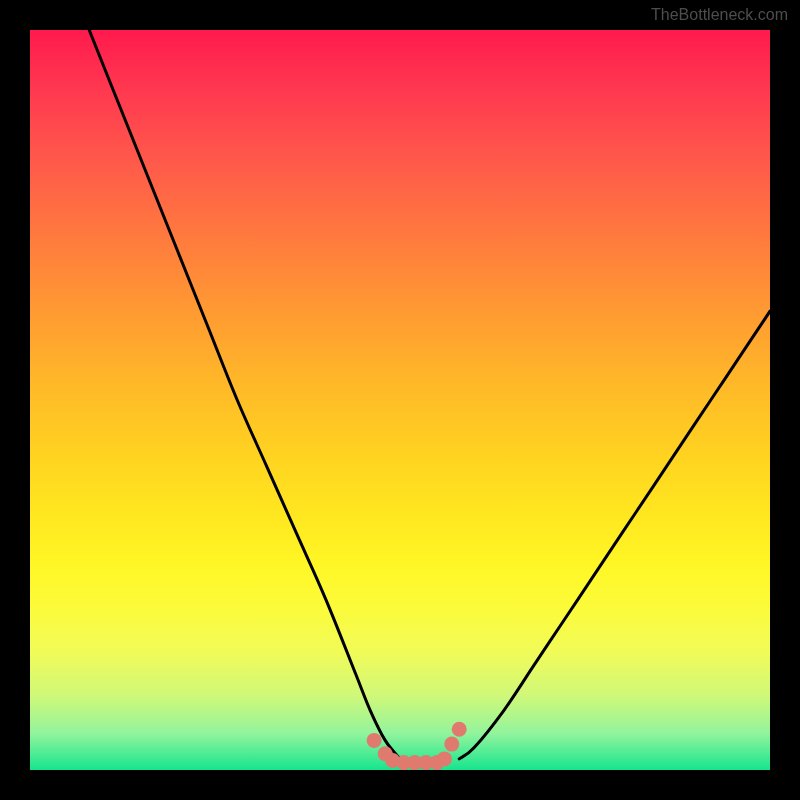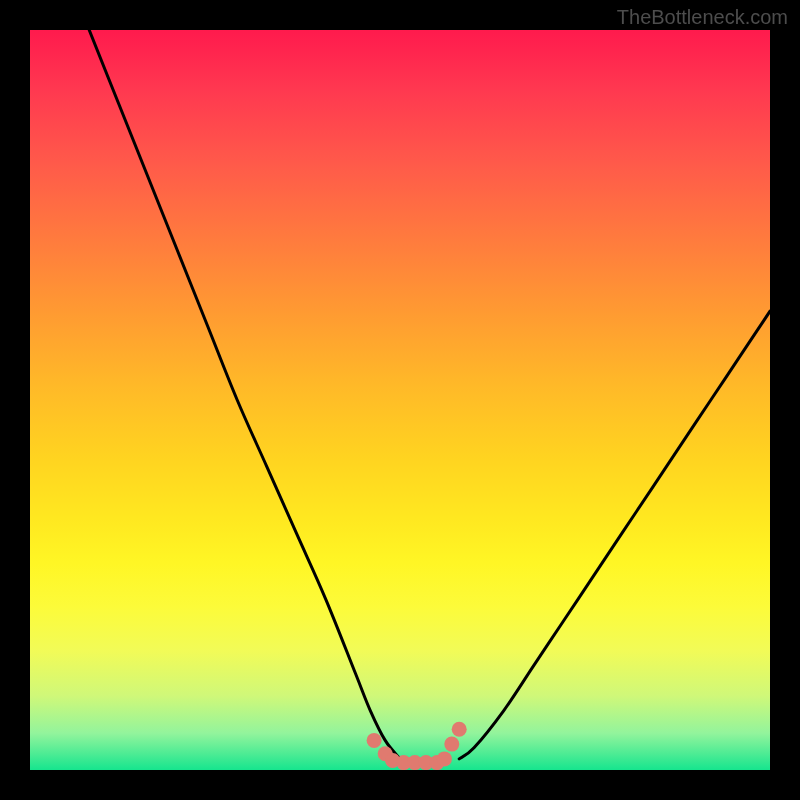--- a/index.html
+++ b/index.html
@@ -46,21 +46,21 @@
     position: absolute;
     inset: 0;
     width: 100%;
     height: 100%;
   }
   .watermark {
     position: absolute;
     top: 6px;
     right: 12px;
     color: #4d4d4d;
-    font-size: 20px;
+    font-size: 16px;
     font-weight: 400;
     user-select: none;
   }
 </style>
 </head>
 <body>
 
 <div class="frame">
 
   <div class="watermark">TheBottleneck.com</div>

